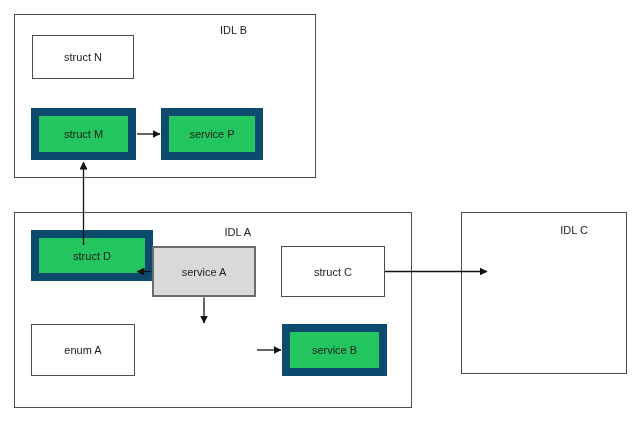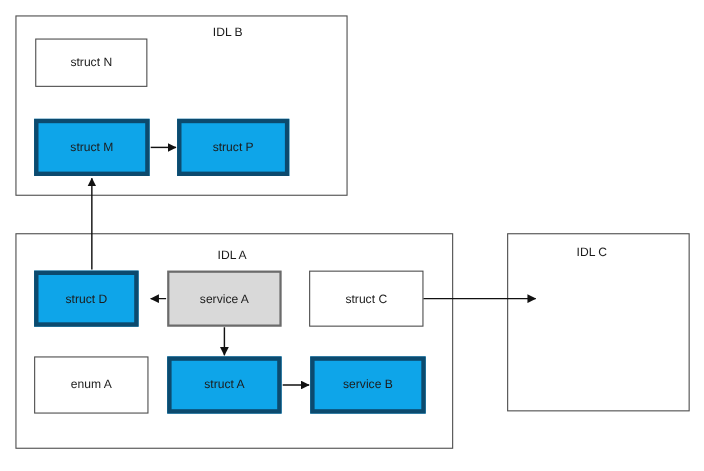--- a/index.html
+++ b/index.html
@@ -19,33 +19,33 @@
   }
   .container {
     position: absolute;
     border: 1px solid #4d4d4d;
     background: #ffffff;
     box-sizing: content-box;
   }
   .container-label {
     position: absolute;
     width: 80px;
-    text-align: center;
+    text-align: right;
     white-space: nowrap;
   }
   .node {
     position: absolute;
     display: flex;
     align-items: center;
     justify-content: center;
     box-sizing: border-box;
     white-space: nowrap;
   }
   .node.white  { background: #ffffff; border: 1px solid #4d4d4d; }
-  .node.light  { background: #0ea5e9; border: 4px solid #0c4a6e; }
+  .node.light  { background: #22c55e; border: 8px solid #0c4a6e; }
   .node.medium { background: #d9d9d9; border: 2px solid #6b6b6b; }
   svg.arrows {
     position: absolute;
     left: 0;
     top: 0;
     z-index: 5;
     pointer-events: none;
   }
 </style>
 </head>
@@ -55,48 +55,45 @@
 
   <div class="container" style="left:14px;top:14px;width:300px;height:162px">
     <div class="container-label" style="left:152px;top:9px">IDL B</div>
     <div class="node white" style="left:17px;top:20px;width:102px;height:44px">
       <span>struct N</span>
     </div>
     <div class="node light" style="left:16px;top:93px;width:105px;height:52px">
       <span>struct M</span>
     </div>
     <div class="node light" style="left:146px;top:93px;width:102px;height:52px">
-      <span>struct P</span>
+      <span>service P</span>
     </div>
   </div>
 
   <div class="container" style="left:14px;top:212px;width:396px;height:194px">
     <div class="container-label" style="left:156px;top:13px">IDL A</div>
-    <div class="node light" style="left:16px;top:33px;width:95px;height:51px">
+    <div class="node light" style="left:16px;top:17px;width:122px;height:51px">
       <span>struct D</span>
     </div>
     <div class="node medium" style="left:137px;top:33px;width:104px;height:51px">
       <span>service A</span>
     </div>
     <div class="node white" style="left:16px;top:111px;width:104px;height:52px">
       <span>enum A</span>
     </div>
     <div class="node white" style="left:266px;top:33px;width:104px;height:51px">
       <span>struct C</span>
     </div>
-    <div class="node light" style="left:137px;top:111px;width:104px;height:52px">
-      <span>struct A</span>
-    </div>
     <div class="node light" style="left:267px;top:111px;width:105px;height:52px">
       <span>service B</span>
     </div>
   </div>
 
   <div class="container" style="left:461px;top:212px;width:164px;height:160px">
-    <div class="container-label" style="left:36px;top:11px">IDL C</div>
+    <div class="container-label" style="left:46px;top:11px">IDL C</div>
   </div>
 
   <svg class="arrows" width="640" height="428" viewBox="0 0 640 428">
     <defs>
       <marker id="ah" markerWidth="8" markerHeight="8" refX="7.5" refY="4" orient="auto" markerUnits="userSpaceOnUse">
         <path d="M0,0 L8,4 L0,8 Z" fill="#111111"></path>
       </marker>
     </defs>
     <line x1="137" y1="134" x2="160" y2="134" stroke="#111111" stroke-width="1.3" marker-end="url(#ah)"></line>
     <line x1="83.5" y1="245" x2="83.5" y2="162" stroke="#111111" stroke-width="1.3" marker-end="url(#ah)"></line>

